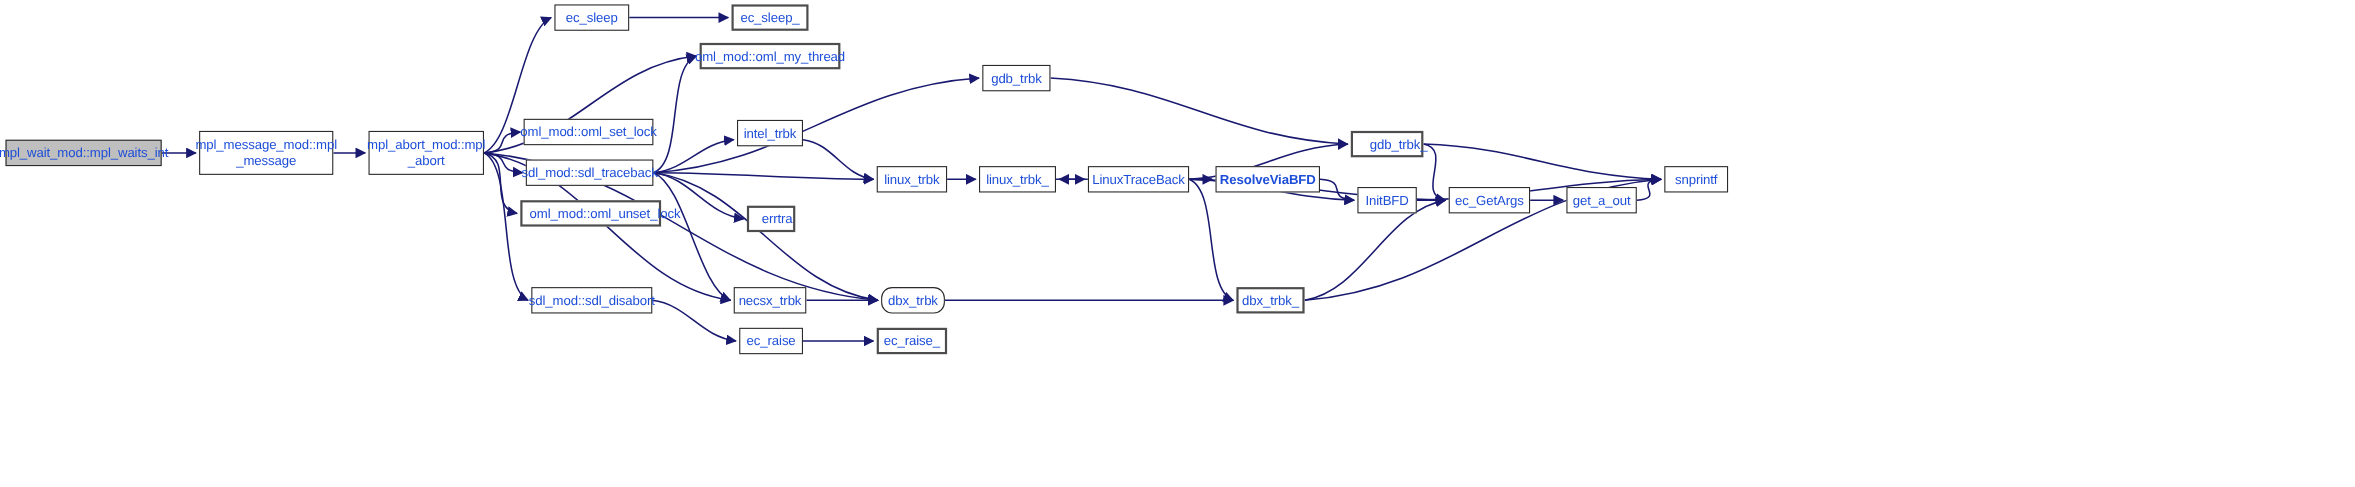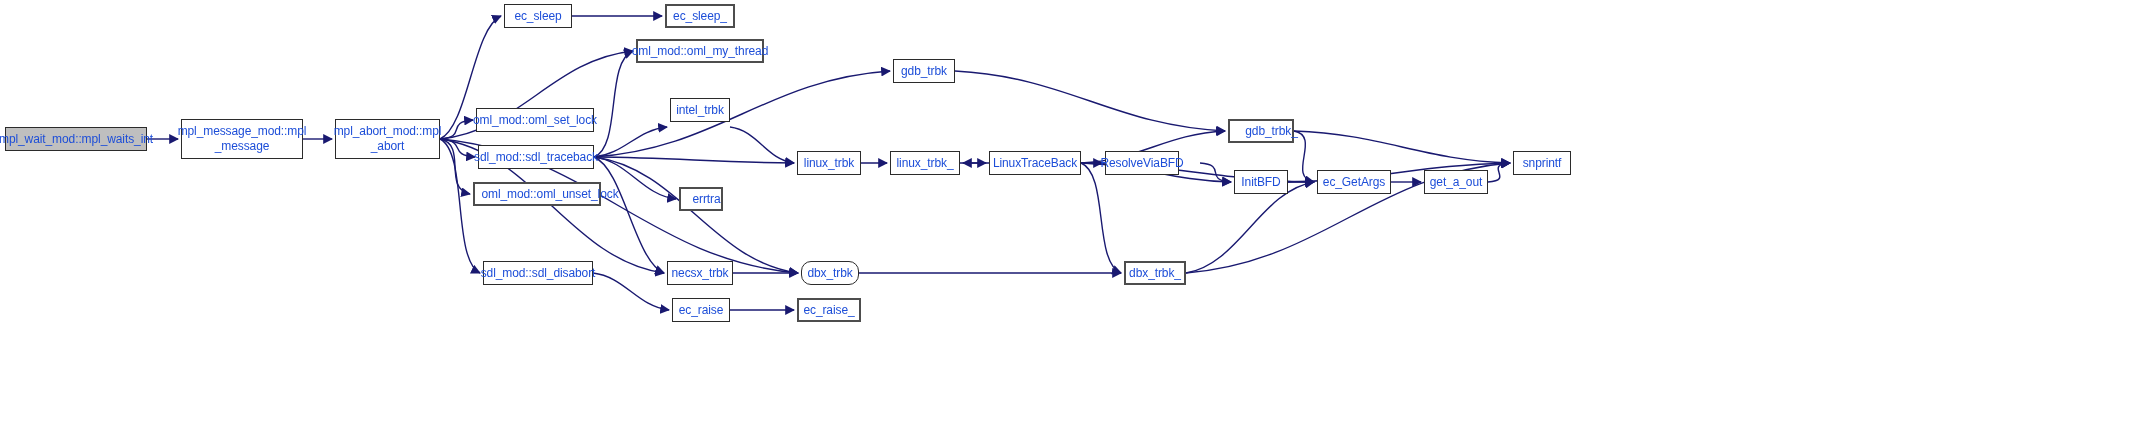--- a/index.html
+++ b/index.html
@@ -107,31 +107,31 @@
 _message</div>
       <div class="node" style="left: 335px; top: 119px; width: 105px; height: 40px;">mpl_abort_mod::mpl
 _abort</div>
       <div class="node" style="left: 504px; top: 4px; width: 68px; height: 24px;">ec_sleep</div>
       <div class="node thick" style="left: 636px; top: 39px; width: 128px; height: 24px;">oml_mod::oml_my_thread</div>
       <div class="node" style="left: 476px; top: 108px; width: 118px; height: 24px;">oml_mod::oml_set_lock</div>
       <div class="node" style="left: 478px; top: 145px; width: 116px; height: 24px;">sdl_mod::sdl_traceback</div>
       <div class="node thick" style="left: 473px; top: 182px; width: 128px; height: 24px; padding-left: 26px;">oml_mod::oml_unset_lock</div>
       <div class="node" style="left: 483px; top: 261px; width: 110px; height: 24px;">sdl_mod::sdl_disabort</div>
       <div class="node thick" style="left: 665px; top: 4px; width: 70px; height: 24px;">ec_sleep_</div>
-      <div class="node" style="left: 670px; top: 98px; width: 60px; height: 24px;">intel_trbk</div>
+      <div class="node" style="left: 670px; top: 109px; width: 60px; height: 24px;">intel_trbk</div>
       <div class="node thick" style="left: 679px; top: 187px; width: 44px; height: 24px; padding-left: 11px;">errtra</div>
       <div class="node" style="left: 667px; top: 261px; width: 66px; height: 24px;">necsx_trbk</div>
       <div class="node" style="left: 672px; top: 298px; width: 58px; height: 24px;">ec_raise</div>
       <div class="node" style="left: 893px; top: 59px; width: 62px; height: 24px;">gdb_trbk</div>
       <div class="node" style="left: 797px; top: 151px; width: 64px; height: 24px;">linux_trbk</div>
       <div class="node" style="left: 801px; top: 261px; width: 58px; height: 24px; border-radius: 10px;">dbx_trbk</div>
       <div class="node thick" style="left: 797px; top: 298px; width: 64px; height: 24px;">ec_raise_</div>
       <div class="node" style="left: 890px; top: 151px; width: 70px; height: 24px;">linux_trbk_</div>
       <div class="node" style="left: 989px; top: 151px; width: 92px; height: 24px;">LinuxTraceBack</div>
-      <div class="node" style="left: 1105px; top: 151px; width: 74px; height: 24px;">ResolveViaBFD</div>
+      <div class="node" style="left: 1105px; top: 151px; width: 95px; height: 24px; font-weight: bold;">ResolveViaBFD</div>
       <div class="node" style="left: 1234px; top: 170px; width: 54px; height: 24px;">InitBFD</div>
       <div class="node thick" style="left: 1228px; top: 119px; width: 66px; height: 24px; padding-left: 21px;">gdb_trbk_</div>
       <div class="node thick" style="left: 1124px; top: 261px; width: 62px; height: 24px;">dbx_trbk_</div>
       <div class="node" style="left: 1317px; top: 170px; width: 74px; height: 24px;">ec_GetArgs</div>
       <div class="node" style="left: 1424px; top: 170px; width: 64px; height: 24px;">get_a_out</div>
       <div class="node" style="left: 1513px; top: 151px; width: 58px; height: 24px;">snprintf</div>
     </div>
 </div>
 
 </body></html>

